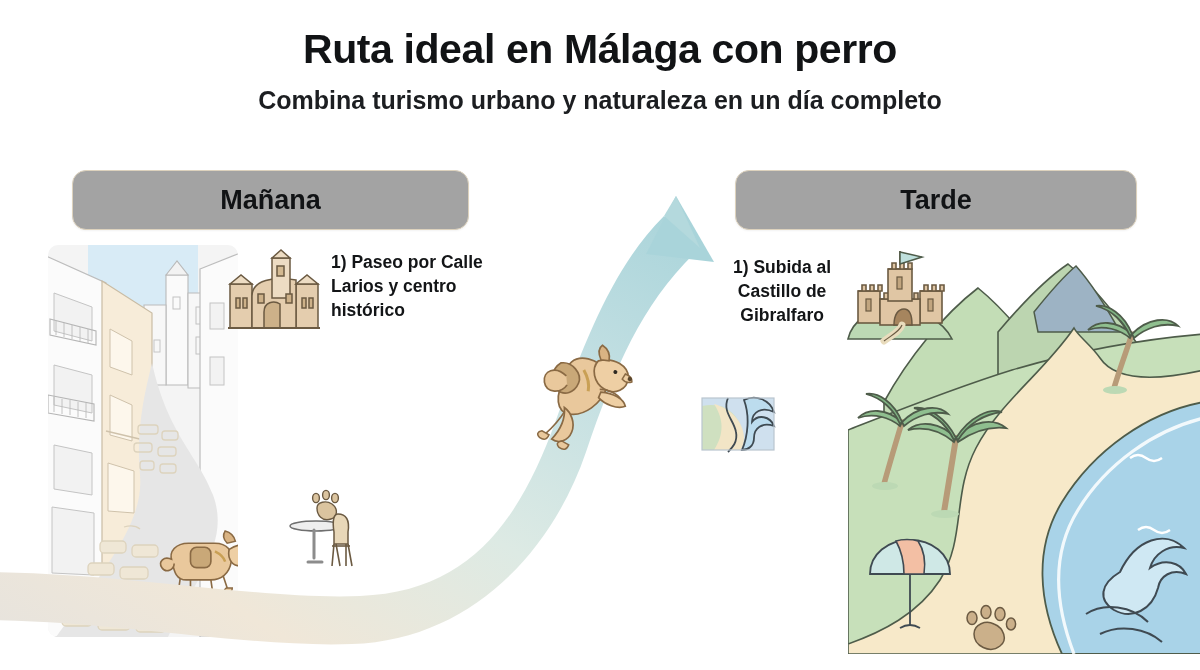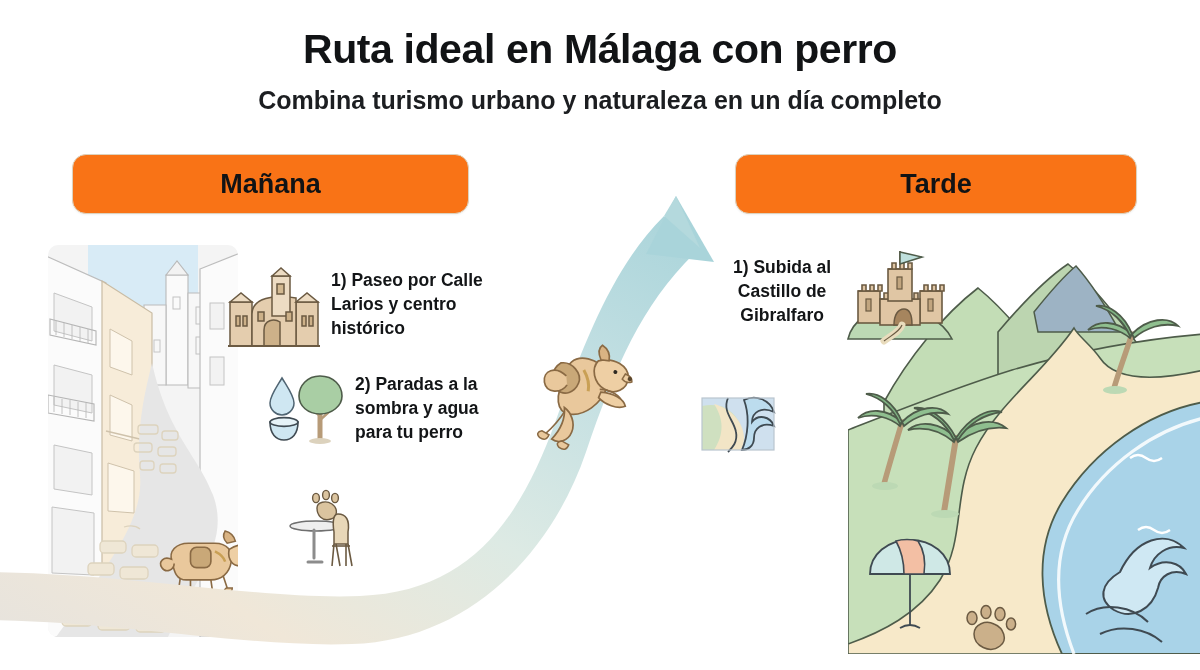--- a/index.html
+++ b/index.html
@@ -25,39 +25,40 @@
     position:absolute;top:86px;left:0;width:1200px;
     text-align:center;
     font-size:25px;font-weight:bold;
     color:#1c1e21;
   }
 
   
   .badge{
     position:absolute;
     height:58px;
-    background:#f97316;
+    background:#a3a3a3;
     border:1.4px solid #ddd2bd;
     border-radius:14px;
     display:flex;align-items:center;justify-content:center;
     font-size:27px;font-weight:bold;color:#111315;
     box-shadow:0 1px 2px rgba(0,0,0,.05);
+    margin-top:16px;
   }
   #badge-manana{left:72px;top:154px;width:395px;}
   #badge-tarde{left:735px;top:154px;width:400px;text-align:center;}
 
   
   .step{position:absolute;display:flex;align-items:flex-start;gap:11px;}
   .step .txt{
     font-size:17.5px;font-weight:bold;line-height:24px;
     color:#131517;white-space:pre-line;
   }
   .step .ico{flex:0 0 auto;display:block;}
 
-  #m-step1{left:228px;top:250px;margin-top:18px;}
+  #m-step1{left:228px;top:250px;}
   #m-step2{left:268px;top:372px;}
   #m-step3{left:288px;top:492px;}
 
   #t-step1{left:733px;top:255px;}
   #t-step2{left:700px;top:378px;}
   #t-step3{left:706px;top:498px;}
   #t-step1 .txt,#t-step2 .txt{order:0;text-align:center;}
 
   svg{display:block;overflow:visible;}
 </style>
@@ -295,34 +296,20 @@
         <rect x="30" y="44" width="6" height="9" fill="#cdb189"></rect>
         <rect x="58" y="44" width="6" height="9" fill="#cdb189"></rect>
         <path d="M0,78 h92" stroke-width="2"></path>
       </g>
     </svg>
     <div class="txt">1) Paseo por Calle
 Larios y centro
 histórico</div>
   </div>
 
-  <div class="step" id="m-step2">
-    <svg class="ico" width="76" height="72" viewBox="0 0 76 72">
-      <path d="M14,6 C20,16 26,24 26,31 C26,38 20,43 14,43 C8,43 2,38 2,31 C2,24 8,16 14,6 z" fill="#cfe7f2" stroke="#4f6472" stroke-width="1.5"></path>
-      <path d="M2,50 L30,50 C30,62 24,68 16,68 C8,68 2,62 2,50 z" fill="#cfe7f2" stroke="#3f4a52" stroke-width="1.6"></path>
-      <ellipse cx="16" cy="50" rx="14" ry="4.4" fill="#e6f3f8" stroke="#3f4a52" stroke-width="1.6"></ellipse>
-      <path d="M52,30 L52,68" stroke="#b79b78" stroke-width="5"></path>
-      <path d="M52,44 l-9,-8 M52,48 l10,-9" stroke="#b79b78" stroke-width="2.4" fill="none"></path>
-      <path d="M52,4 C66,4 74,14 74,24 C74,34 64,42 52,42 C40,42 31,34 31,24 C31,14 39,4 52,4 z" fill="#a9ceA4" stroke="#4e5c4a" stroke-width="1.6"></path>
-      <ellipse cx="52" cy="69" rx="11" ry="3" fill="#dcd2bd" stroke="none"></ellipse>
-    </svg>
-    <div class="txt">2) Paradas a la
-sombra y agua
-para tu perro</div>
-  </div>
 
   <div class="step" id="m-step3">
     <svg class="ico" width="76" height="78" viewBox="0 0 76 78">
       <g fill="#dbc49f" stroke="#6b5a42" stroke-width="1.4">
         <ellipse cx="28" cy="6" rx="3.4" ry="4.6"></ellipse>
         <ellipse cx="38" cy="3" rx="3.4" ry="4.6"></ellipse>
         <ellipse cx="47" cy="6" rx="3.4" ry="4.6"></ellipse>
         <path d="M29,16 C29,10 38,8 44,12 C50,16 50,25 43,27 C34,30 29,23 29,16 z"></path>
       </g>
       <ellipse cx="28" cy="34" rx="26" ry="5" fill="#eee" stroke="#6f6f6f" stroke-width="1.5"></ellipse>

